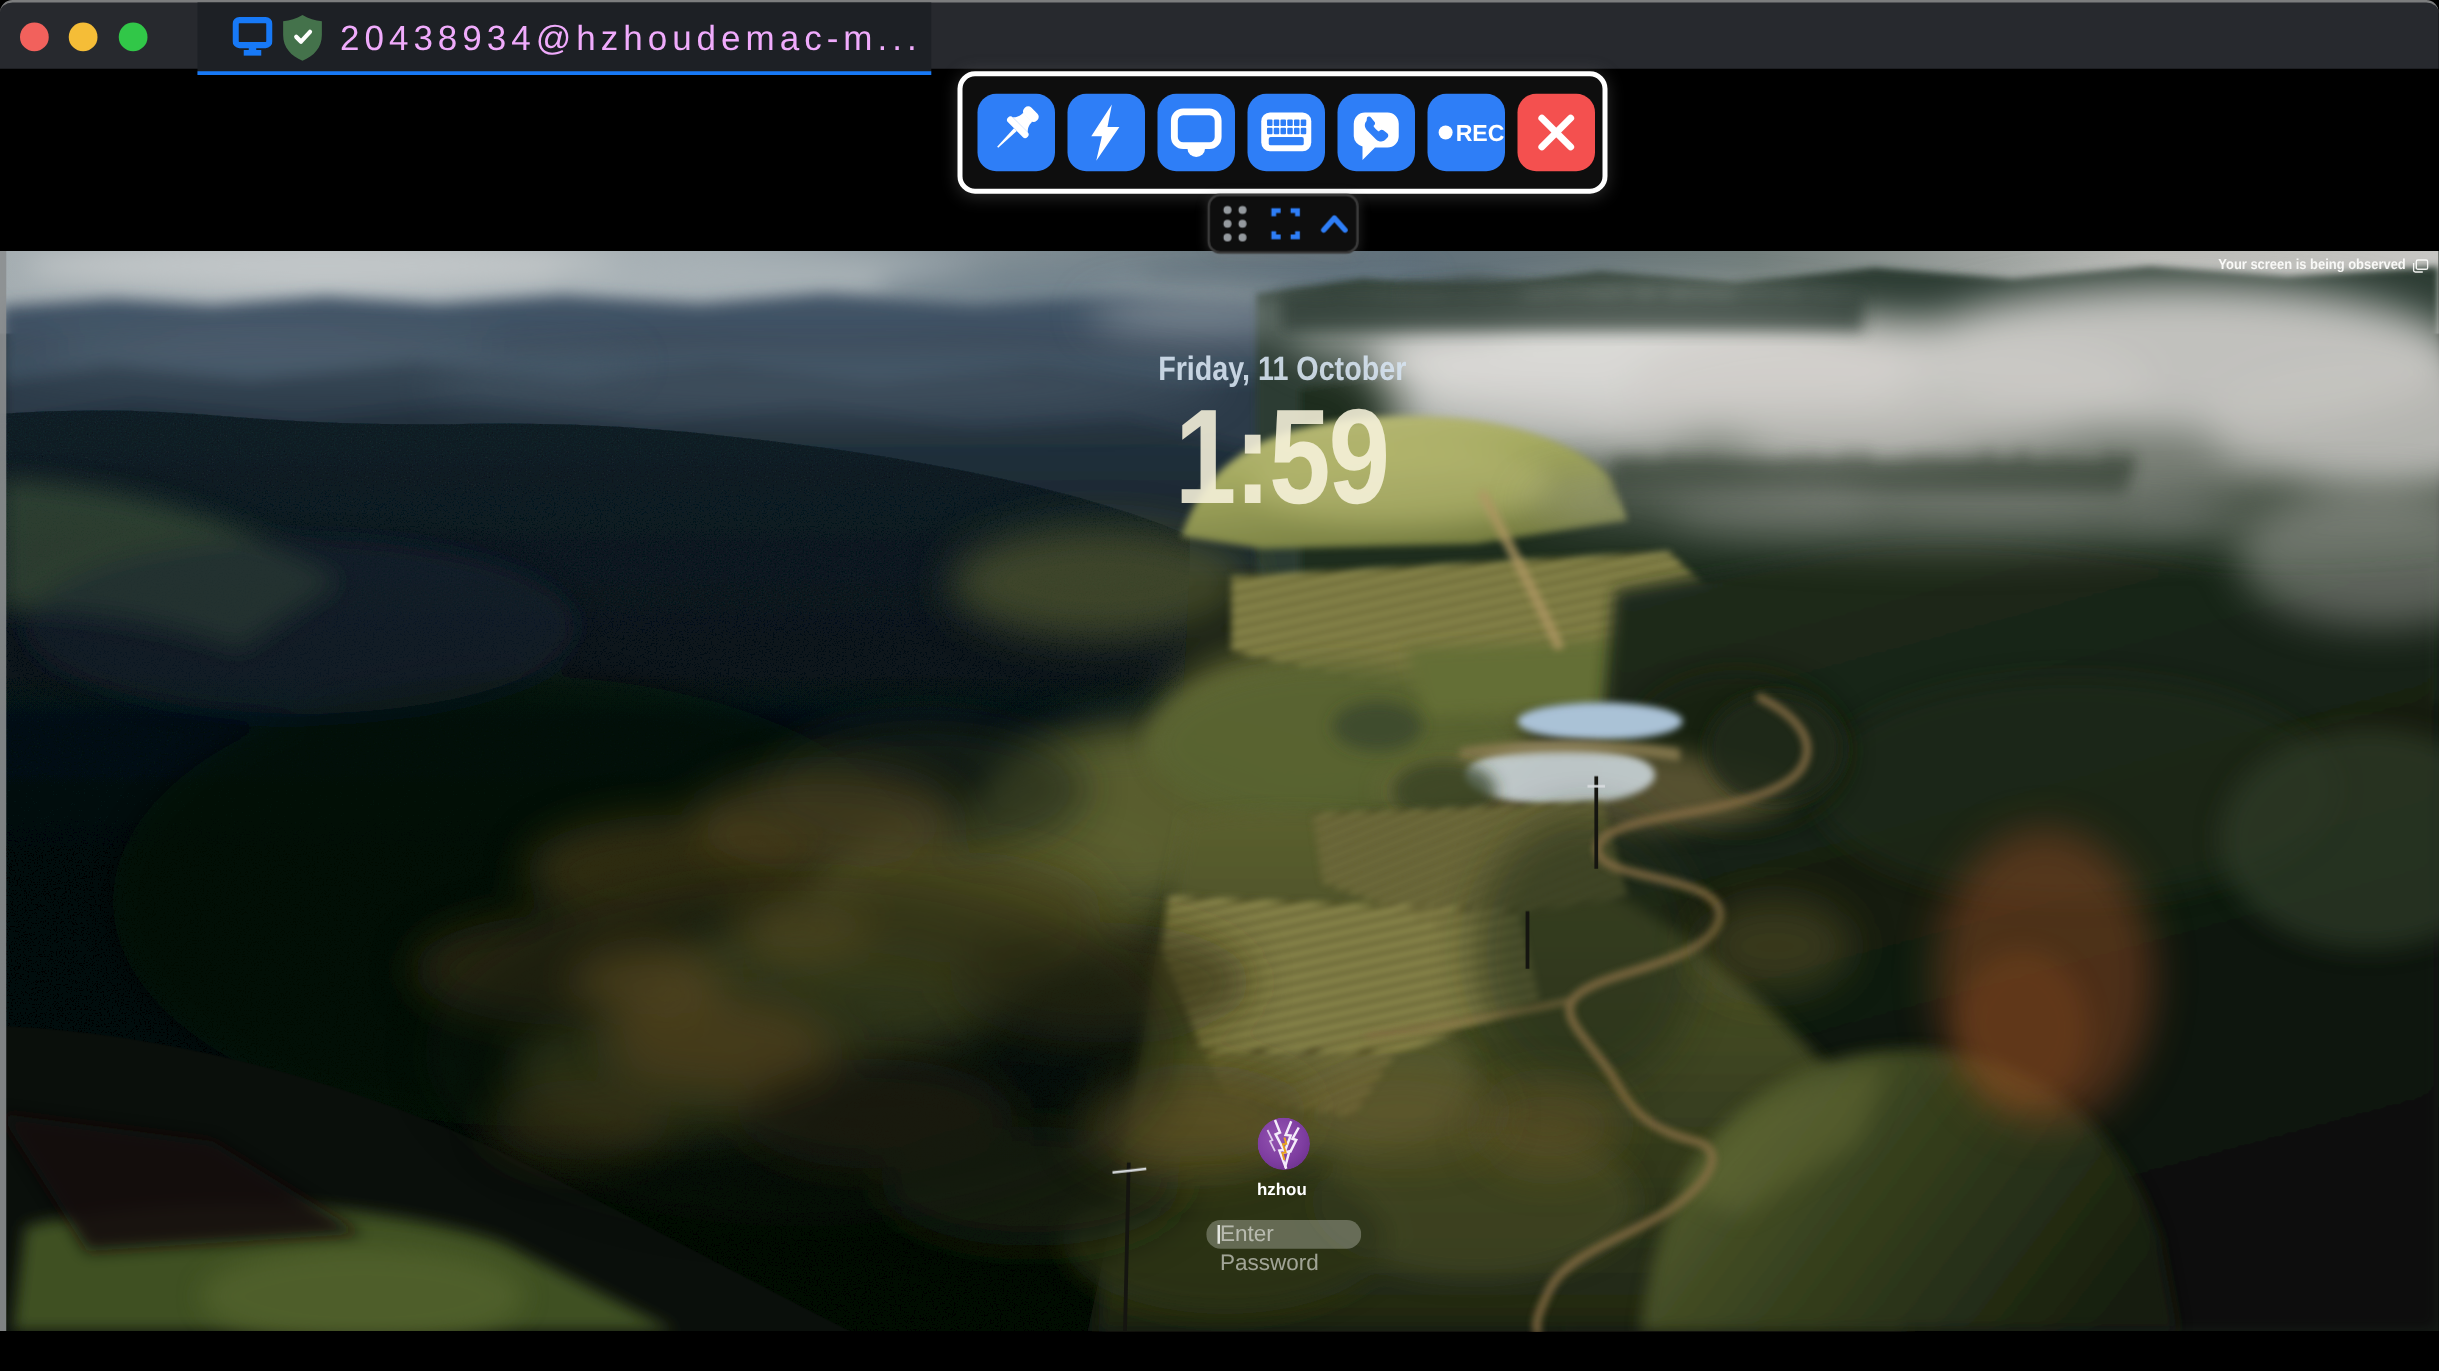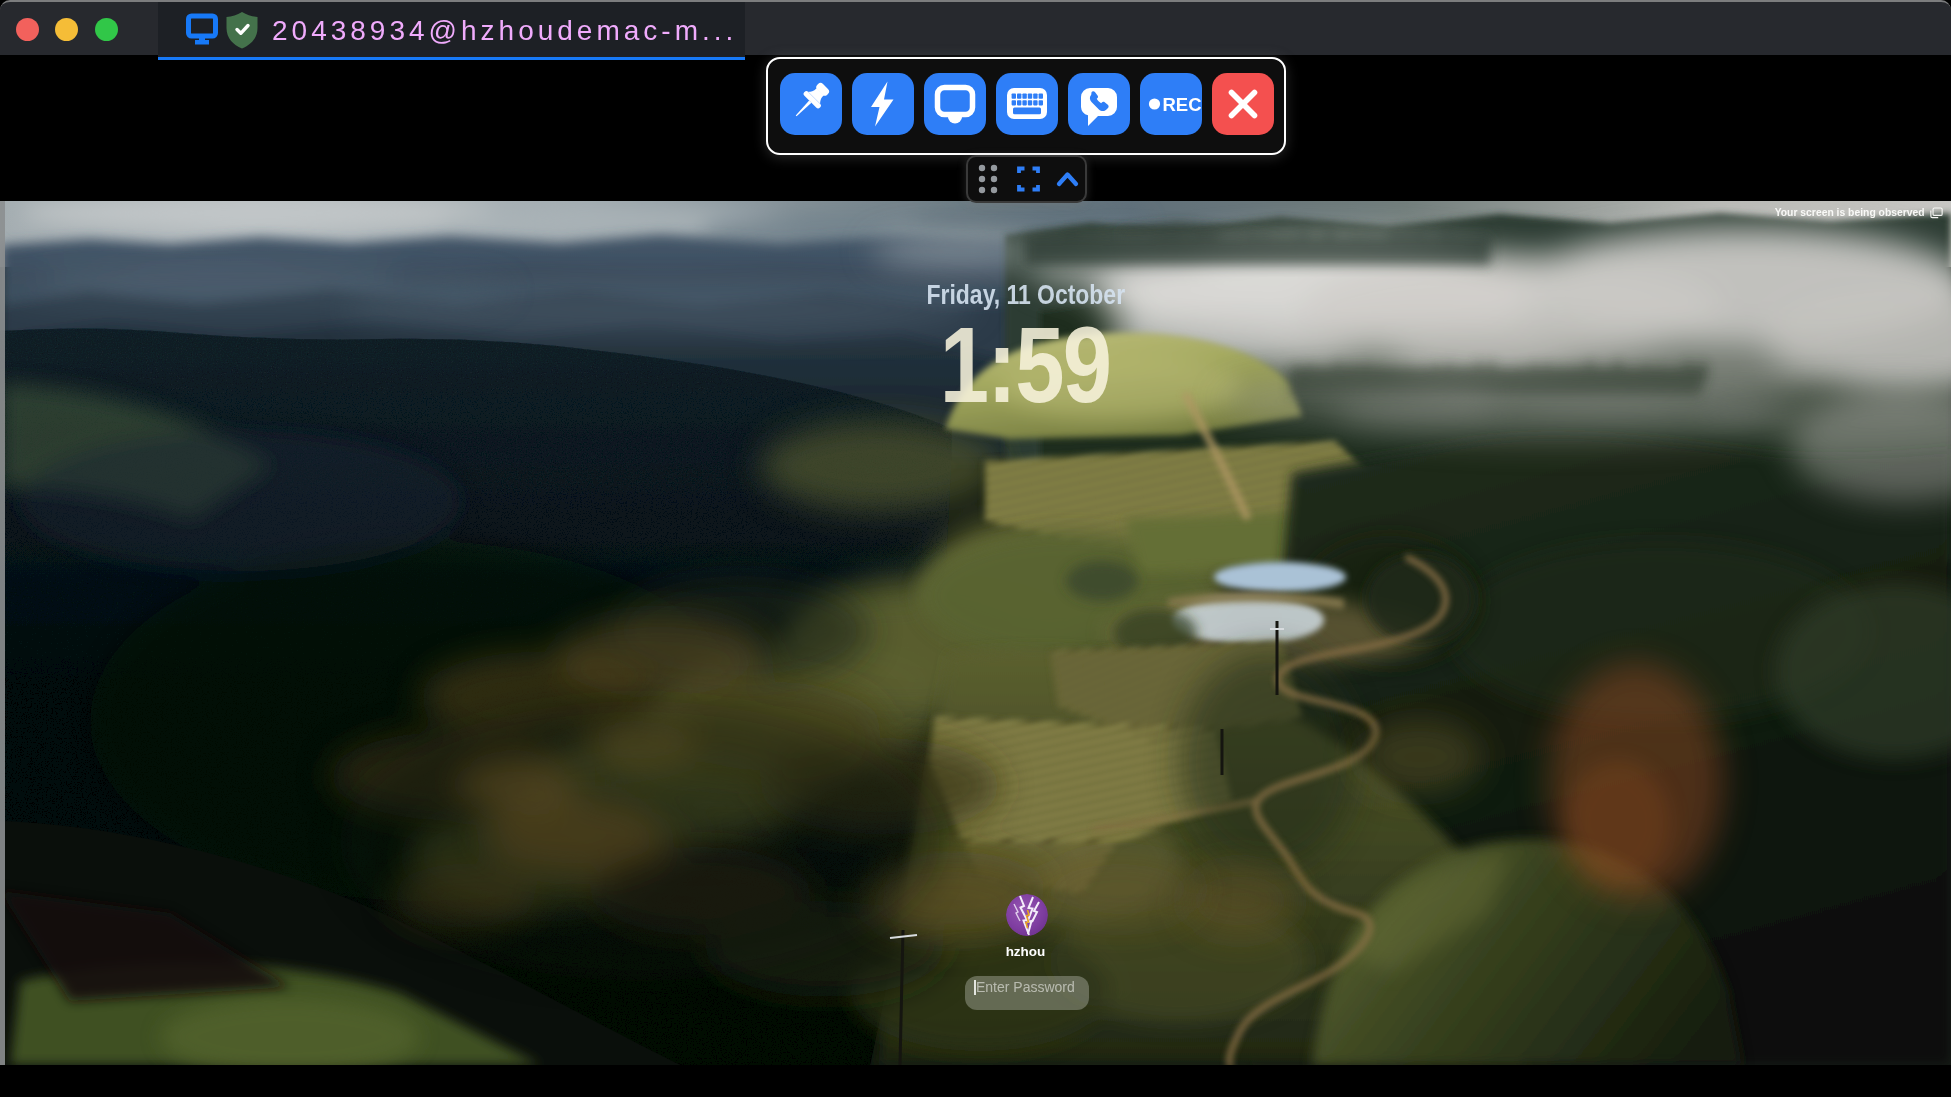--- a/index.html
+++ b/index.html
@@ -4,31 +4,31 @@
 <style>
   * { margin:0; padding:0; box-sizing:border-box; }
   html,body { width:1951px; height:1097px; background:#000; overflow:hidden; font-family:"Liberation Sans", sans-serif; }
   .abs { position:absolute; }
   
   #titlebar { left:0; top:0; width:1951px; height:55px; background:#27292e; border-radius:10px 10px 0 0; border-top:2px solid #7c7d7e; }
   .tl { position:absolute; top:16px; width:23px; height:23px; border-radius:50%; }
   #tab { left:158px; top:0; width:587px; height:58px; background:#1d2025; border-bottom:3px solid #1779f7; }
   #tabtitle { left:272px; top:13px; color:#f0abfc; font-size:28px; letter-spacing:4px; white-space:nowrap; }
   
-  #toolbar { left:766px; top:57px; width:520px; height:98px; background:#0e0e0e; border:2px solid #ffffff; border-radius:14px; box-shadow:0 2px 14px rgba(120,120,120,0.35); }
+  #toolbar { left:766px; top:57px; width:520px; height:98px; background:#0e0e0e; border:4px solid #ffffff; border-radius:14px; box-shadow:0 2px 14px rgba(120,120,120,0.35); }
   .tbtn { position:absolute; top:14px; width:62px; height:62px; border-radius:15px; background:#2e7ef7; }
   #smallbar { left:966px; top:155px; width:121px; height:48px; background:#0e0e0e; border:2px solid #3a3a3a; border-radius:10px; box-shadow:0 2px 10px rgba(120,120,120,0.3); }
   
   #datetext { left:0; top:280px; width:2051px; text-align:center; color:rgba(213,226,240,0.9); font-size:27px; font-weight:700; }
   #datetext span { display:inline-block; transform:scaleX(0.85); transform-origin:center; }
   #clock { left:0; top:302px; width:2051px; text-align:center; color:rgba(247,243,220,0.88); font-size:108px; font-weight:700; }
   #clock span { display:inline-block; transform:scaleX(0.82); transform-origin:center; letter-spacing:-2px; }
   #avatar { left:1006px; top:894px; width:42px; height:42px; border-radius:50%; overflow:hidden; }
   #uname { left:0; top:944px; width:2051px; text-align:center; color:#fff; font-size:13.5px; font-weight:700; }
-  #pwd { left:965px; top:976px; width:124px; height:34px; border-radius:12px; background:rgba(163,168,152,0.48); color:rgba(240,240,236,0.6); font-size:14px; line-height:23px; padding-left:11px; }
+  #pwd { left:965px; top:976px; width:124px; height:23px; border-radius:12px; background:rgba(163,168,152,0.48); color:rgba(240,240,236,0.6); font-size:18px; line-height:23px; padding-left:11px; }
   #observed { right:26px; top:206px; color:rgba(252,252,250,0.95); font-size:11.5px; font-weight:700; letter-spacing:0; transform:scaleX(0.9); transform-origin:right; }
 </style>
 </head>
 <body>
 
 <div class="abs" id="wallwrap" style="left:0;top:201px;width:1951px;height:864px;filter:saturate(0.87);">
 <svg width="1951" height="864" viewBox="0 0 1951 864">
 <defs>
   <linearGradient id="sky" x1="0" y1="0" x2="1" y2="0">
     <stop offset="0" stop-color="#a3adb2"></stop>

